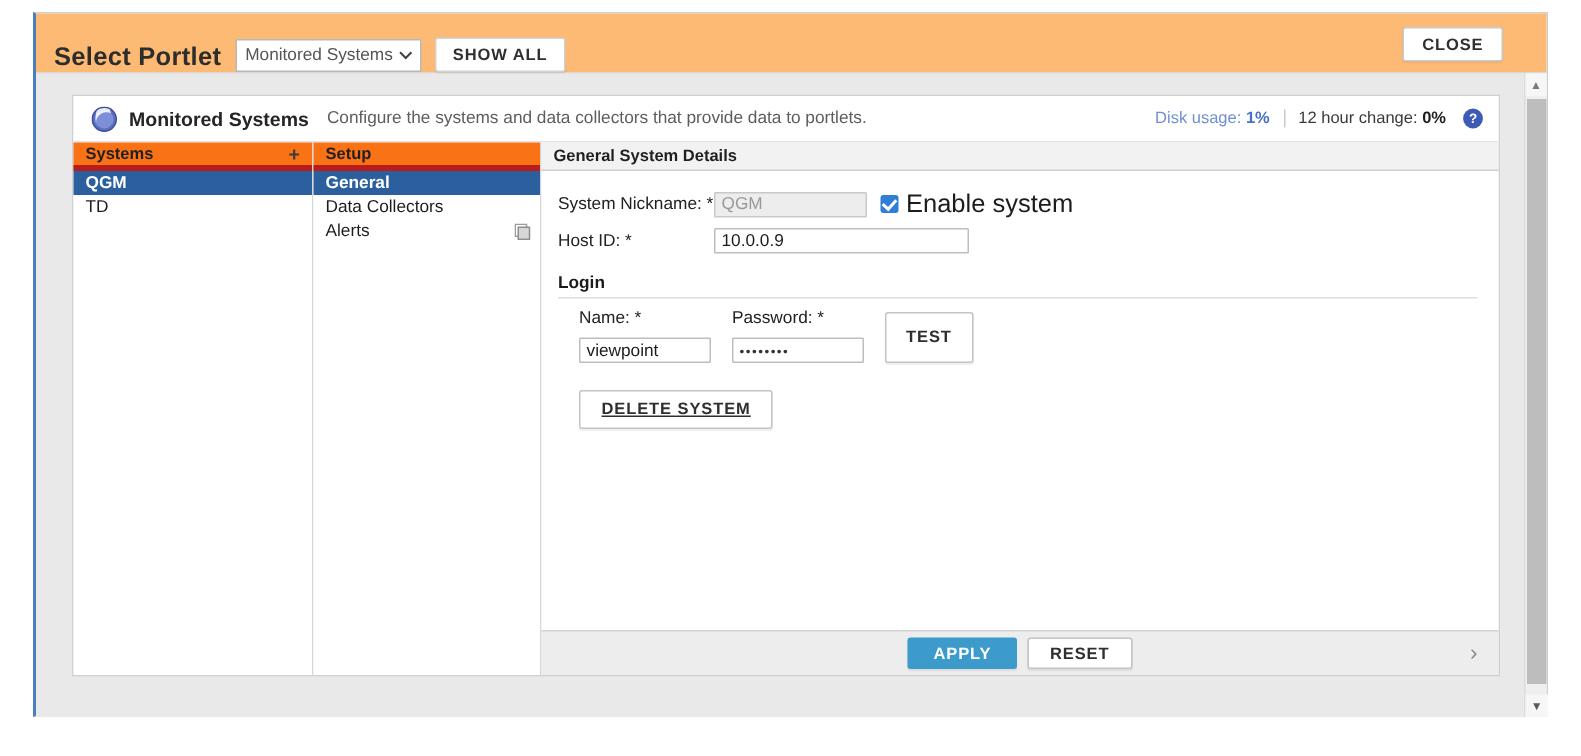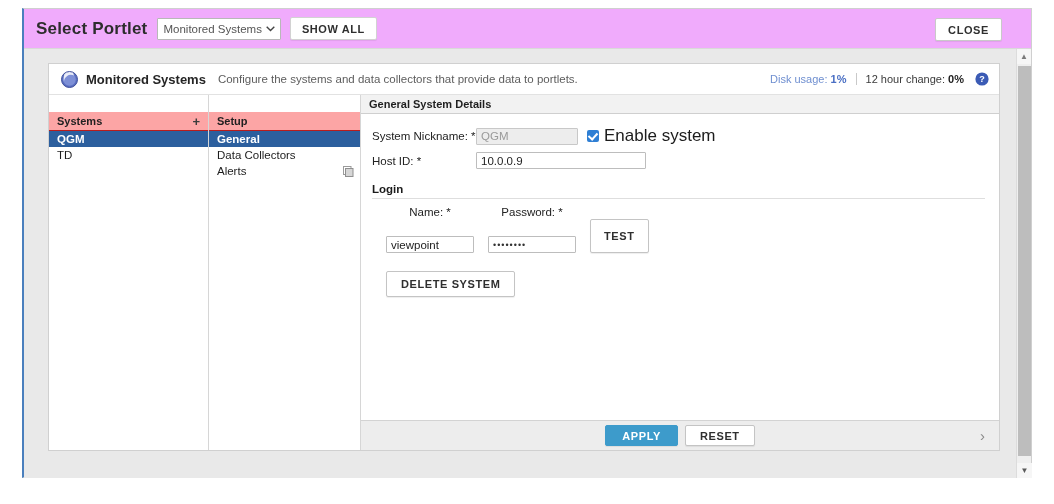--- a/index.html
+++ b/index.html
@@ -26,24 +26,24 @@
     border-left: 2px solid #4a7fbd;
     border-top: 1px solid #cfcfcf;
     border-right: 1px solid #cfcfcf;
     border-bottom: 1px solid #cfcfcf;
   }
 
   
   .topbar {
     position: relative;
     height: 40px;
-    background: #f0abfc;
+    background: #fdba74;
     border-bottom: 1px solid #d9d9d9;
     display: flex;
-    align-items: center;
+    align-items: flex-end;
     padding: 0 10px 0 12px;
   }
   .topbar-title {
     font-size: 17px;
     font-weight: bold;
     color: #2d2d2d;
     letter-spacing: .2px;
     margin-right: 10px;
   }
   .portlet-select {
@@ -173,29 +173,28 @@
     flex-direction: column;
   }
   .col-details {
     flex: 1;
     display: flex;
     flex-direction: column;
     min-width: 0;
   }
   .col-head {
     height: 19px;
-    background: #fca5a5;
-    border-bottom: 1px solid #b91c1c;
+    background: #f97316;
+    border-bottom: 4px solid #b91c1c;
     display: flex;
     align-items: center;
     padding: 0 6px 0 8px;
     font-size: 11px;
     font-weight: bold;
     color: #1f1f1f;
-    margin-top: 17px;
   }
   .plus-btn {
     margin-left: auto;
     font-size: 13px;
     line-height: 1;
     color: #3b3b3b;
     font-weight: bold;
     padding: 0 2px;
     cursor: pointer;
   }
@@ -310,35 +309,35 @@
     margin-bottom: 10px;
   }
   .login-row {
     display: flex;
     align-items: flex-end;
     padding-left: 14px;
   }
   .login-field { margin-right: 14px; }
   .login-field .field-label {
     width: auto;
-    margin-bottom: 18px;
+    margin-bottom: 7px;
     display: block;
-    text-align: center;
   }
   .inp-name { width: 88px; }
   .inp-pass { width: 88px; letter-spacing: 1px; font-size: 9px; color: #333; }
   .btn-test {
     height: 20px;
     padding: 16px 13px;
     margin-bottom: 0px;
   }
   .btn-delete {
     height: 22px;
     padding: 12px 14px;
     margin: 18px 0 0 14px;
+    text-decoration: underline;
   }
 
   
   .footer {
     height: 30px;
     background: #ededed;
     border-top: 1px solid #d3d3d3;
     display: flex;
     align-items: center;
     position: relative;

